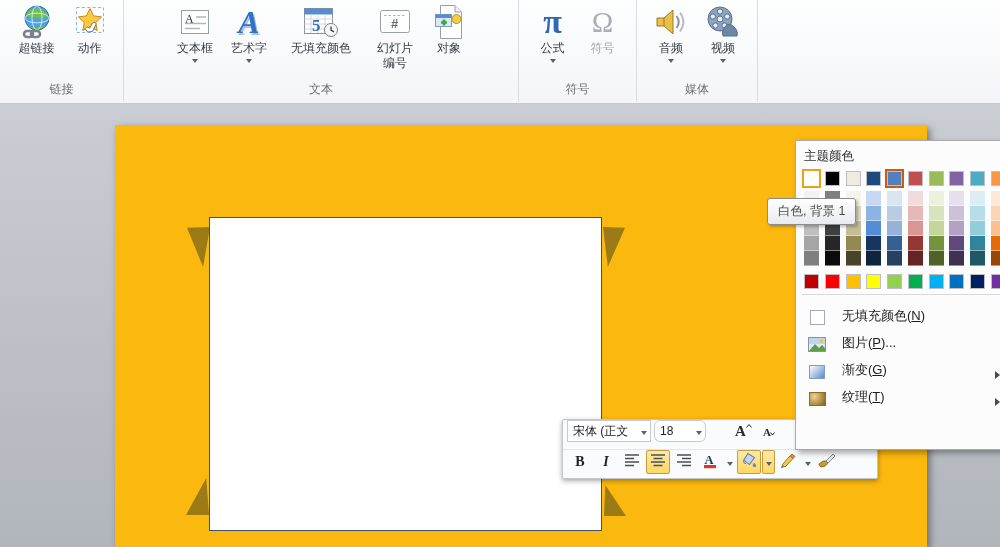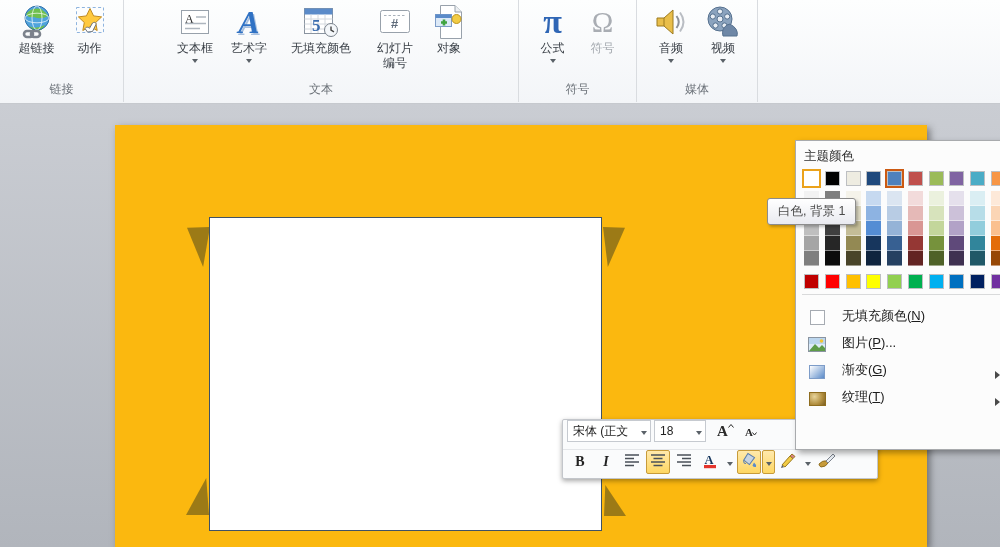--- a/index.html
+++ b/index.html
@@ -35,21 +35,21 @@
   
   .mini-toolbar{position:absolute;left:562px;top:419px;width:316px;height:60px;z-index:5;
                 background:#FAFBFC;border:1px solid #C3C6CB;border-radius:2px;
                 box-shadow:0 2px 5px rgba(0,0,0,.35);box-sizing:border-box;}
   .mtrow{display:flex;align-items:flex-start;height:29px;padding:0 4px;}
   .mtrow.r1{border-bottom:1px solid #E4E6E9;}
   .combo{height:20px;border:1px solid #C6CAD0;background:#FFF;display:flex;align-items:center;
          padding:0 3px 0 5px;font-size:12px;color:#222;}
   .combo .ctext{flex:1;overflow:hidden;white-space:nowrap;}
   .fontcombo{width:74px;margin-right:3px;}
-  .sizecombo{width:42px;margin-right:6px;}
+  .sizecombo{width:42px;margin-right:24px;border-radius:6px;}
   .tbtn{height:22px;min-width:22px;display:flex;align-items:center;justify-content:center;
         border:1px solid transparent;border-radius:2px;margin:0 1px;}
   .tbtn.active{background:linear-gradient(#FFE9AC,#FED763);border-color:#C79B3A;}
   .tbtn .bold-b{font-family:"Liberation Serif",serif;font-weight:bold;font-size:14px;color:#222;}
   .tbtn .ital-i{font-family:"Liberation Serif",serif;font-style:italic;font-weight:bold;font-size:14px;color:#222;}
   .splitcaret{width:11px;height:22px;display:flex;align-items:center;justify-content:center;
               border:1px solid transparent;border-radius:2px;}
   .splitcaret.active{background:linear-gradient(#FFE9AC,#FED763);border-color:#C79B3A;}
 
   

